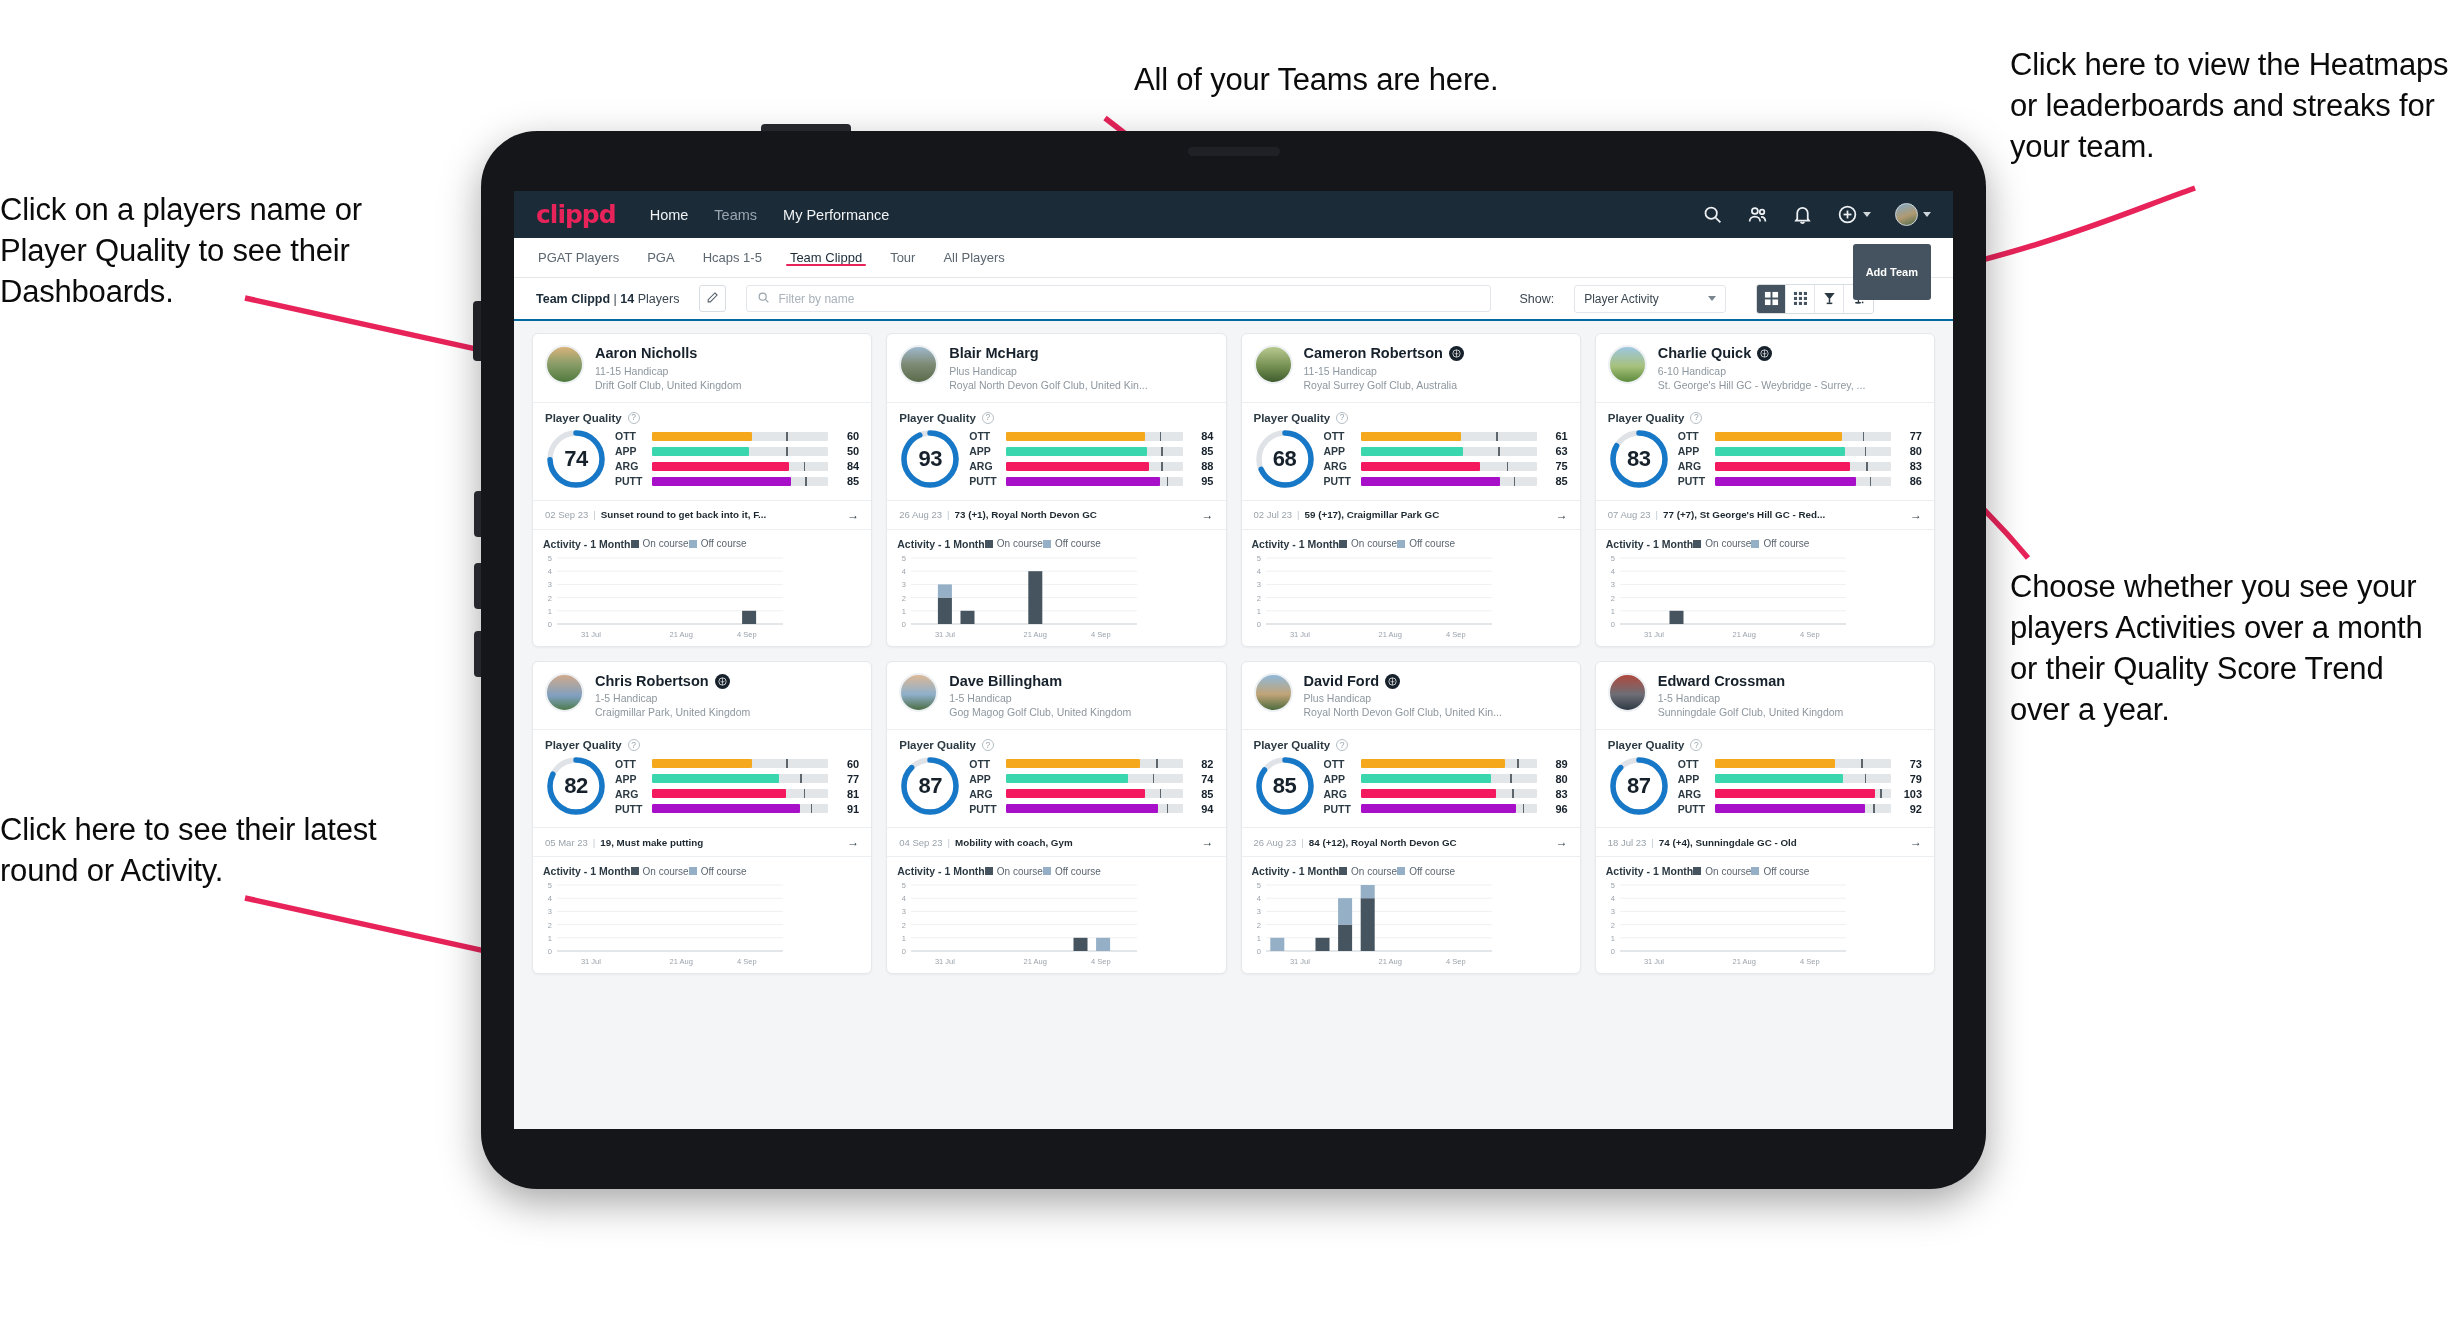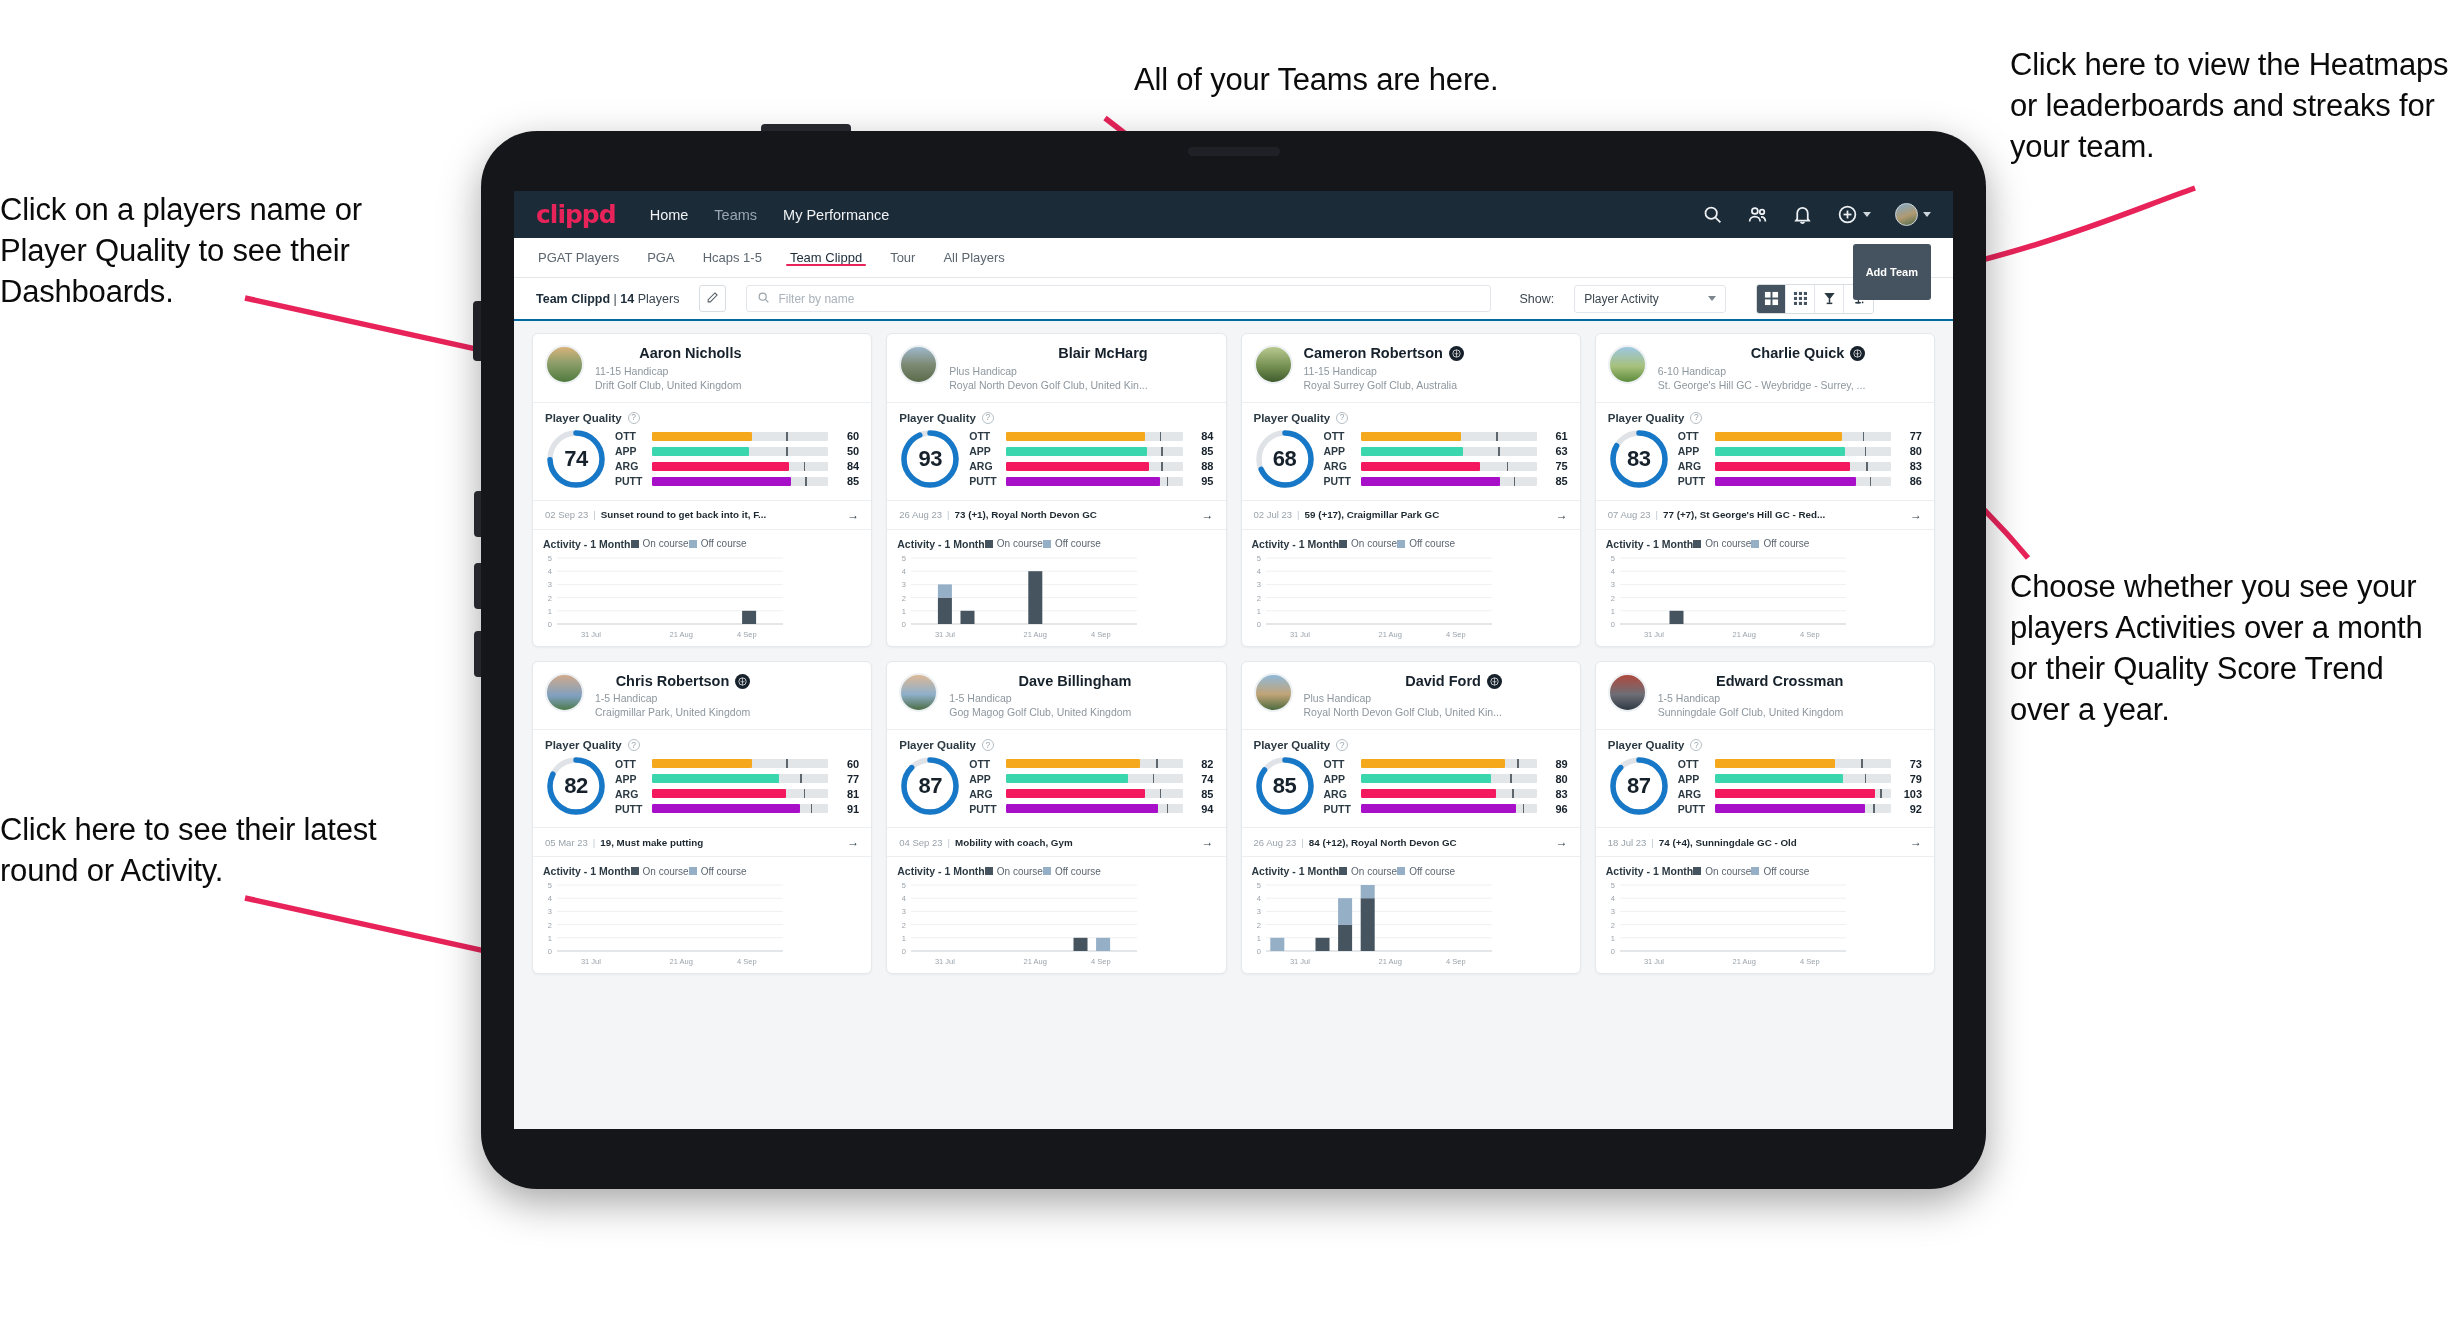--- a/index.html
+++ b/index.html
@@ -138,21 +138,21 @@
     border: 2px solid #eef1f3; background-size: cover;
   }
   .pa1 { background: linear-gradient(180deg,#d9b27a 0%,#8e9f6b 45%,#4f7a3e 100%); }
   .pa2 { background: linear-gradient(180deg,#9fb9cd 0%,#7d8a74 50%,#5a6b4a 100%); }
   .pa3 { background: linear-gradient(180deg,#b9c98f 0%,#6f8b4d 60%,#3e5c2e 100%); }
   .pa4 { background: linear-gradient(180deg,#9dc7e2 0%,#a7c17c 55%,#5c8a3c 100%); }
   .pa5 { background: linear-gradient(180deg,#cfa98c 0%,#7fa0c0 60%,#4d7a4a 100%); }
   .pa6 { background: linear-gradient(180deg,#dcb896 0%,#8fb0cb 55%,#4c6d45 100%); }
   .pa7 { background: linear-gradient(180deg,#8fb8d8 0%,#c1a477 55%,#4d6b3f 100%); }
   .pa8 { background: linear-gradient(180deg,#b0493d 0%,#6e6e76 55%,#2f3a44 100%); }
-  .pname { font-size: 14.5px; font-weight: 700; color: #16212b; display: flex; align-items: center; gap: 6px; line-height: 1.15; justify-content: flex-end; }
+  .pname { font-size: 14.5px; font-weight: 700; color: #16212b; display: flex; align-items: center; gap: 6px; line-height: 1.15; }
   .vbadge {
     width: 15px; height: 15px; border-radius: 50%; background: #16212b; flex: none;
     display: flex; align-items: center; justify-content: center;
   }
   .phcap { font-size: 10.5px; color: #8d979f; margin-top: 3px; }
   .pclub { font-size: 10.5px; color: #8d979f; margin-top: 2px; white-space: nowrap; overflow: hidden; text-overflow: ellipsis; max-width: 214px; }
 
   .divider { height: 1px; background: #eceff1; }
 
   .pq-head { padding: 9px 12px 2px; display: flex; align-items: center; gap: 6px; }

